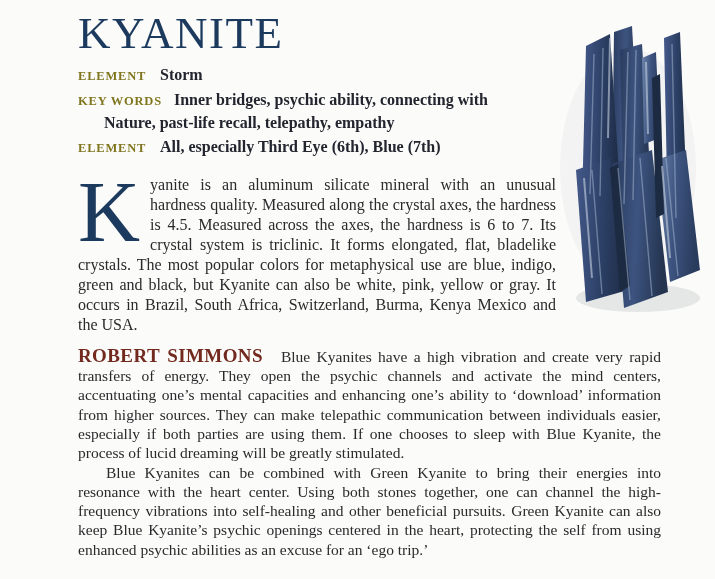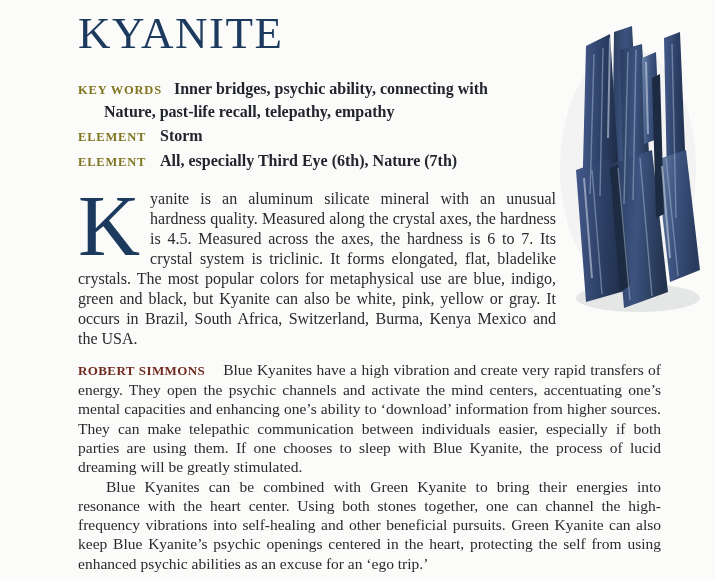--- a/index.html
+++ b/index.html
@@ -4,21 +4,21 @@
 <style>
   html,body{margin:0;padding:0;}
   body{width:715px;height:579px;overflow:hidden;background:#fbfbfa;}
   .page{
     position:relative;width:715px;height:579px;background:#fbfbfa;
     font-family:"Liberation Serif",serif;color:#26262a;box-sizing:border-box;
     padding:8px 0 0 78px;
   }
   
   .title{
-    margin:0 0 18px 0;font-size:45px;line-height:1.15;font-weight:normal;
+    margin:0 0 4px 0;font-size:45px;line-height:1.15;font-weight:normal;
     letter-spacing:1.5px;color:#1c3a5e;
   }
   
   .fields{max-width:430px;margin:0 0 16px 0;}
   .field{
     margin:0 0 2px 0;padding-left:26px;text-indent:-26px;
     font-size:16px;line-height:22px;font-weight:bold;color:#23252e;
     text-align:left;
   }
   .field-label{
@@ -35,39 +35,39 @@
     float:left;font-size:86px;line-height:62px;height:60px;
     padding:6px 10px 0 0;color:#1c3a5e;
   }
   
   .simmons{width:583px;}
   .body-p{
     margin:0;font-size:15.5px;line-height:19.3px;text-align:justify;color:#2a2a2c;
   }
   .body-p.indent{text-indent:28px;}
   .author{
-    font-weight:bold;font-size:13px;letter-spacing:0.4px;color:#722a1e;
+    font-weight:bold;font-size:19px;letter-spacing:0.4px;color:#722a1e;
   }
   .author-gap{display:inline-block;width:18px;}
   
   .photo{
     position:absolute;left:558px;top:18px;width:154px;height:302px;
   }
 </style>
 </head>
 <body>
 
 <div class="page">
 
   <h1 class="title">KYANITE</h1>
 
   <div class="fields">
+    <p class="field"><span class="field-label">ELEMENT</span><span>Storm</span></p>
     <p class="field"><span class="field-label">KEY WORDS</span><span>Inner bridges, psychic ability, connecting with Nature, past-life recall, telepathy, empathy</span></p>
-    <p class="field"><span class="field-label">ELEMENT</span><span>Storm</span></p>
-    <p class="field"><span class="field-label">ELEMENT</span><span>All, especially Third Eye (6th), Nature (7th)</span></p>
+    <p class="field"><span class="field-label">ELEMENT</span><span>All, especially Third Eye (6th), Blue (7th)</span></p>
   </div>
 
   <p class="intro"><span class="dropcap">K</span><span>yanite is an aluminum silicate mineral with an unusual hardness quality. Measured along the crystal axes, the hardness is 4.5. Measured across the axes, the hardness is 6 to 7. Its crystal system is triclinic. It forms elongated, flat, bladelike crystals. The most popular colors for metaphysical use are blue, indigo, green and black, but Kyanite can also be white, pink, yellow or gray. It occurs in Brazil, South Africa, Switzerland, Burma, Kenya Mexico and the USA.</span></p>
 
   <div class="simmons">
     <p class="body-p"><span class="author">ROBERT SIMMONS</span><span class="author-gap"></span><span>Blue Kyanites have a high vibration and create very rapid transfers of energy. They open the psychic channels and activate the mind centers, accentuating one’s mental capacities and enhancing one’s ability to ‘download’ information from higher sources. They can make telepathic communication between individuals easier, especially if both parties are using them. If one chooses to sleep with Blue Kyanite, the process of lucid dreaming will be greatly stimulated.</span></p>
     <p class="body-p indent">Blue Kyanites can be combined with Green Kyanite to bring their energies into resonance with the heart center. Using both stones together, one can channel the high-frequency vibrations into self-healing and other beneficial pursuits. Green Kyanite can also keep Blue Kyanite’s psychic openings centered in the heart, protecting the self from using enhanced psychic abilities as an excuse for an ‘ego trip.’</p>
   </div>
 
   <svg class="photo" viewBox="0 0 154 302" xmlns="http://www.w3.org/2000/svg" role="img">

